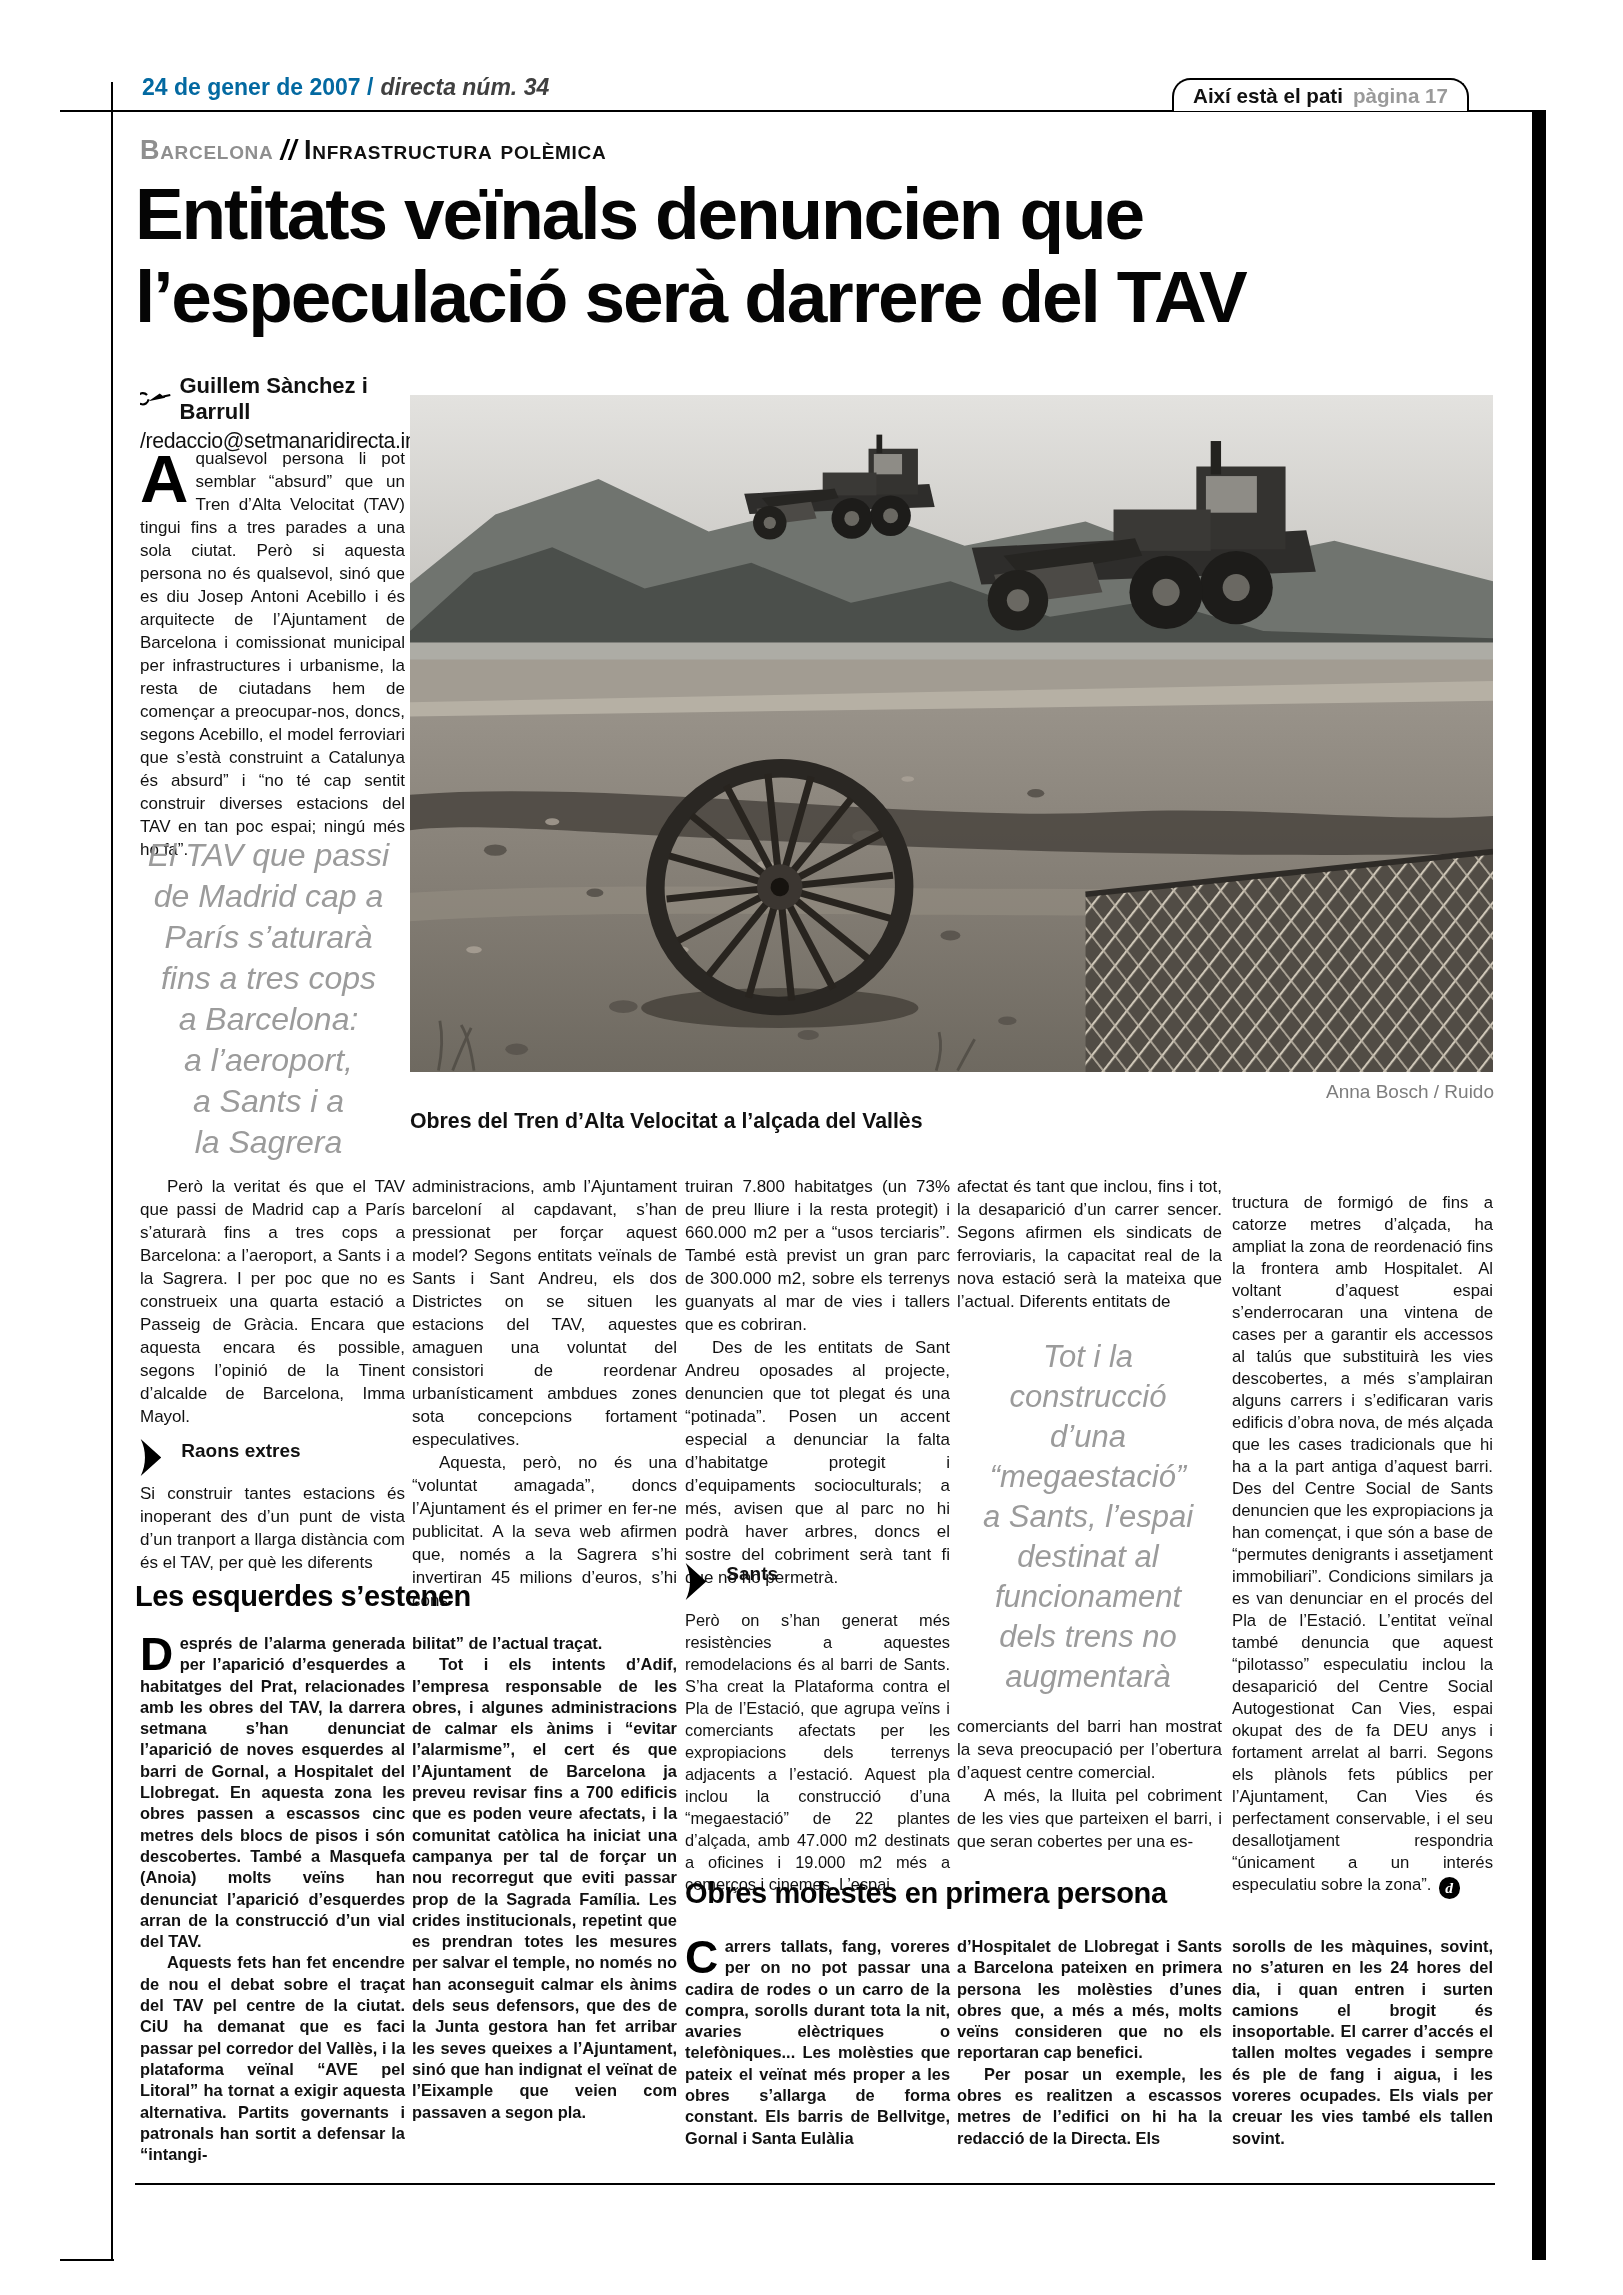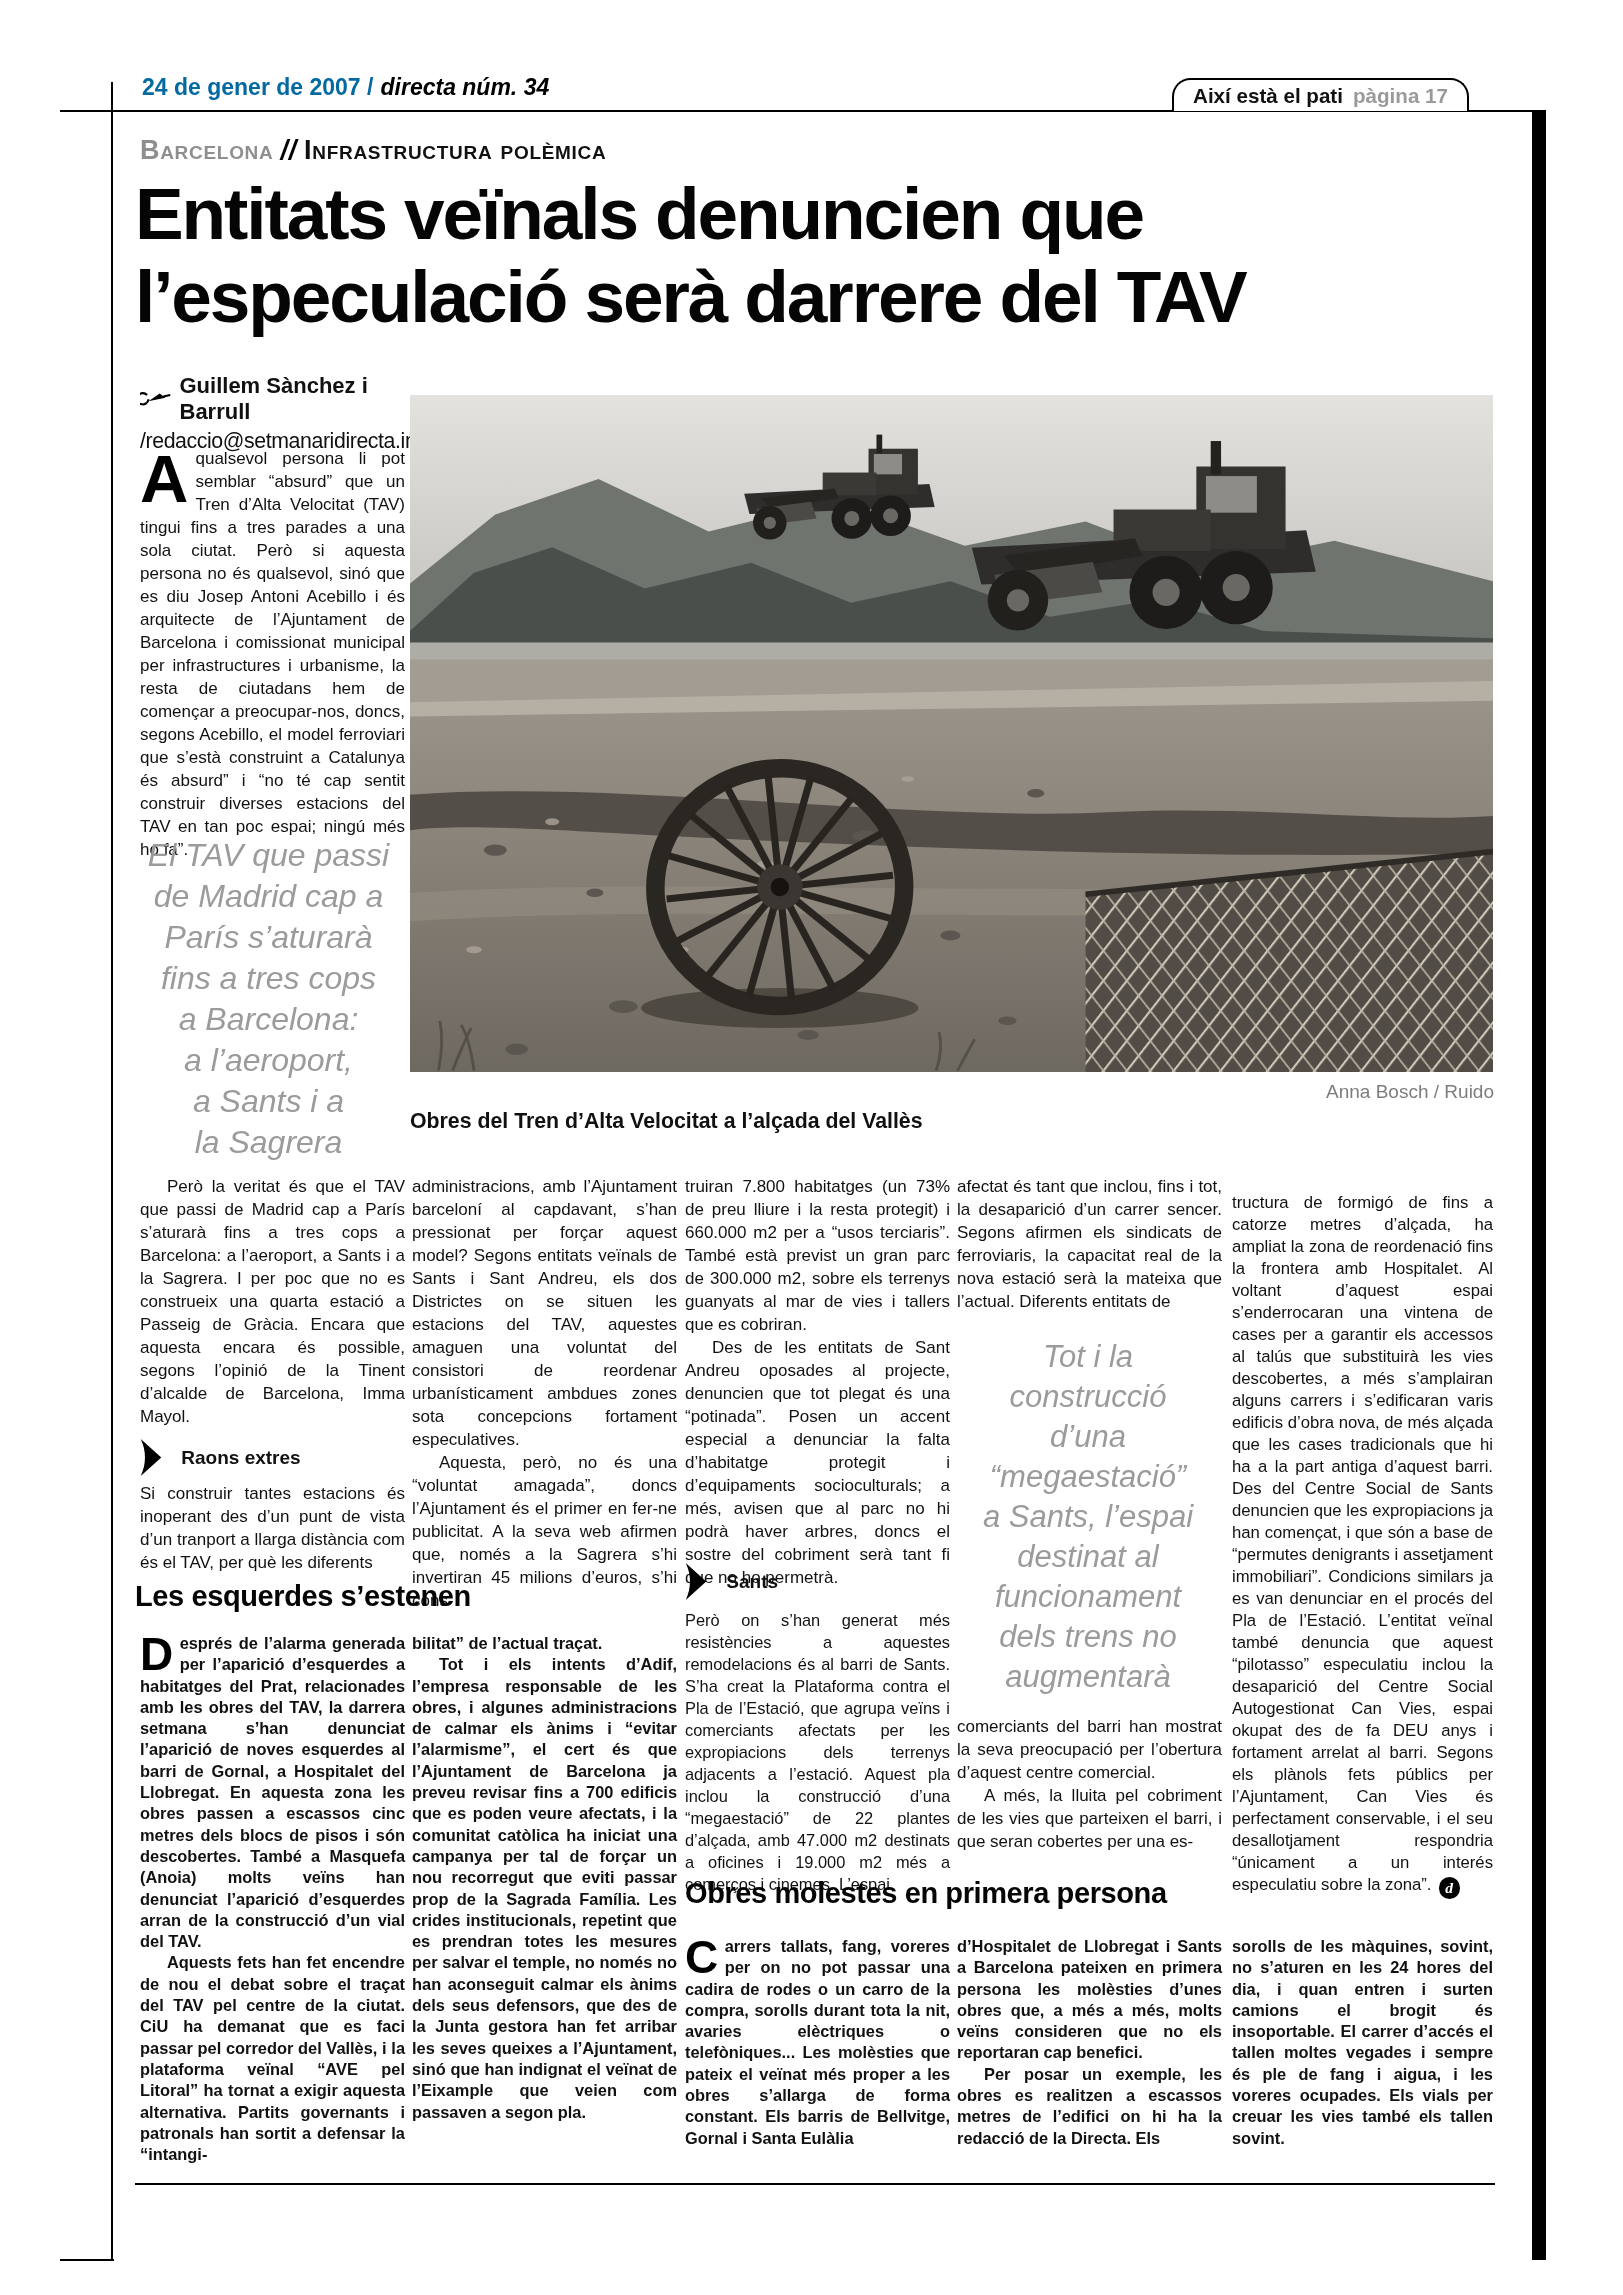--- a/index.html
+++ b/index.html
@@ -11,21 +11,21 @@
   }
   .abs { position:absolute; }
 
   
   .rule-h { position:absolute; background:#000; }
   .rule-v { position:absolute; background:#000; }
 
   
   .masthead { position:absolute; left:142px; top:74px; font-size:23px; font-weight:bold; white-space:nowrap; }
   .masthead .gray { color:#0369a1; }
-  .masthead .issue { color:#000000; font-style:italic; margin-left:7.1px; }
+  .masthead .issue { color:#404040; font-style:italic; margin-left:7.1px; }
 
   .tab {
     position:absolute; left:1172px; top:78px; width:297px; height:33px;
     border:2.1px solid #000; border-bottom:none; border-radius:18.5px 18.5px 0 0;
     background:#fff; display:flex; align-items:center; justify-content:center;
     font-size:20.6px; font-weight:bold; white-space:nowrap;
   }
   .tab .pg { color:#9a9a9a; margin-left:10px; }
 
   .kicker { position:absolute; left:140px; top:135px; font-size:27px; font-weight:bold;
@@ -43,21 +43,21 @@
   
   .body-j { font-size:17px; line-height:23px; text-align:justify; }
   .body-j p { margin:0; }
   .ind { text-indent:27px; }
   .dropcap { float:left; font-weight:bold; font-size:67px; line-height:57px; padding:2.8px 7.1px 0 0; color:#000; }
   .dropcap-s { float:left; font-weight:bold; font-size:46px; line-height:38px; padding:2.1px 6.4px 0 0; color:#000; }
 
   .col { position:absolute; width:265px; }
   .col-n { width:261px; }
 
-  .subhead { display:flex; align-items:center; gap:20px; font-weight:bold; font-size:19px;
+  .subhead { display:flex; gap:20px; font-weight:bold; font-size:19px;
              margin:11.4px 0 5.7px 0; }
   .flag { flex:0 0 auto; width:21.3px; height:37px; }
 
   .bold-sec { font-size:16.4px; line-height:21.3px; font-weight:bold; text-align:justify; }
   .bold-sec p { margin:0; }
 
   .section-title { position:absolute; font-size:29px; font-weight:800; letter-spacing:-0.4px; white-space:nowrap; color:#050505; }
 
   .pullquote { position:absolute; color:#9b9b9b; font-style:italic; text-align:center; white-space:pre-line; }
   .pq-left  { left:130px; top:835px; width:277px; font-size:32px; line-height:41px; }

